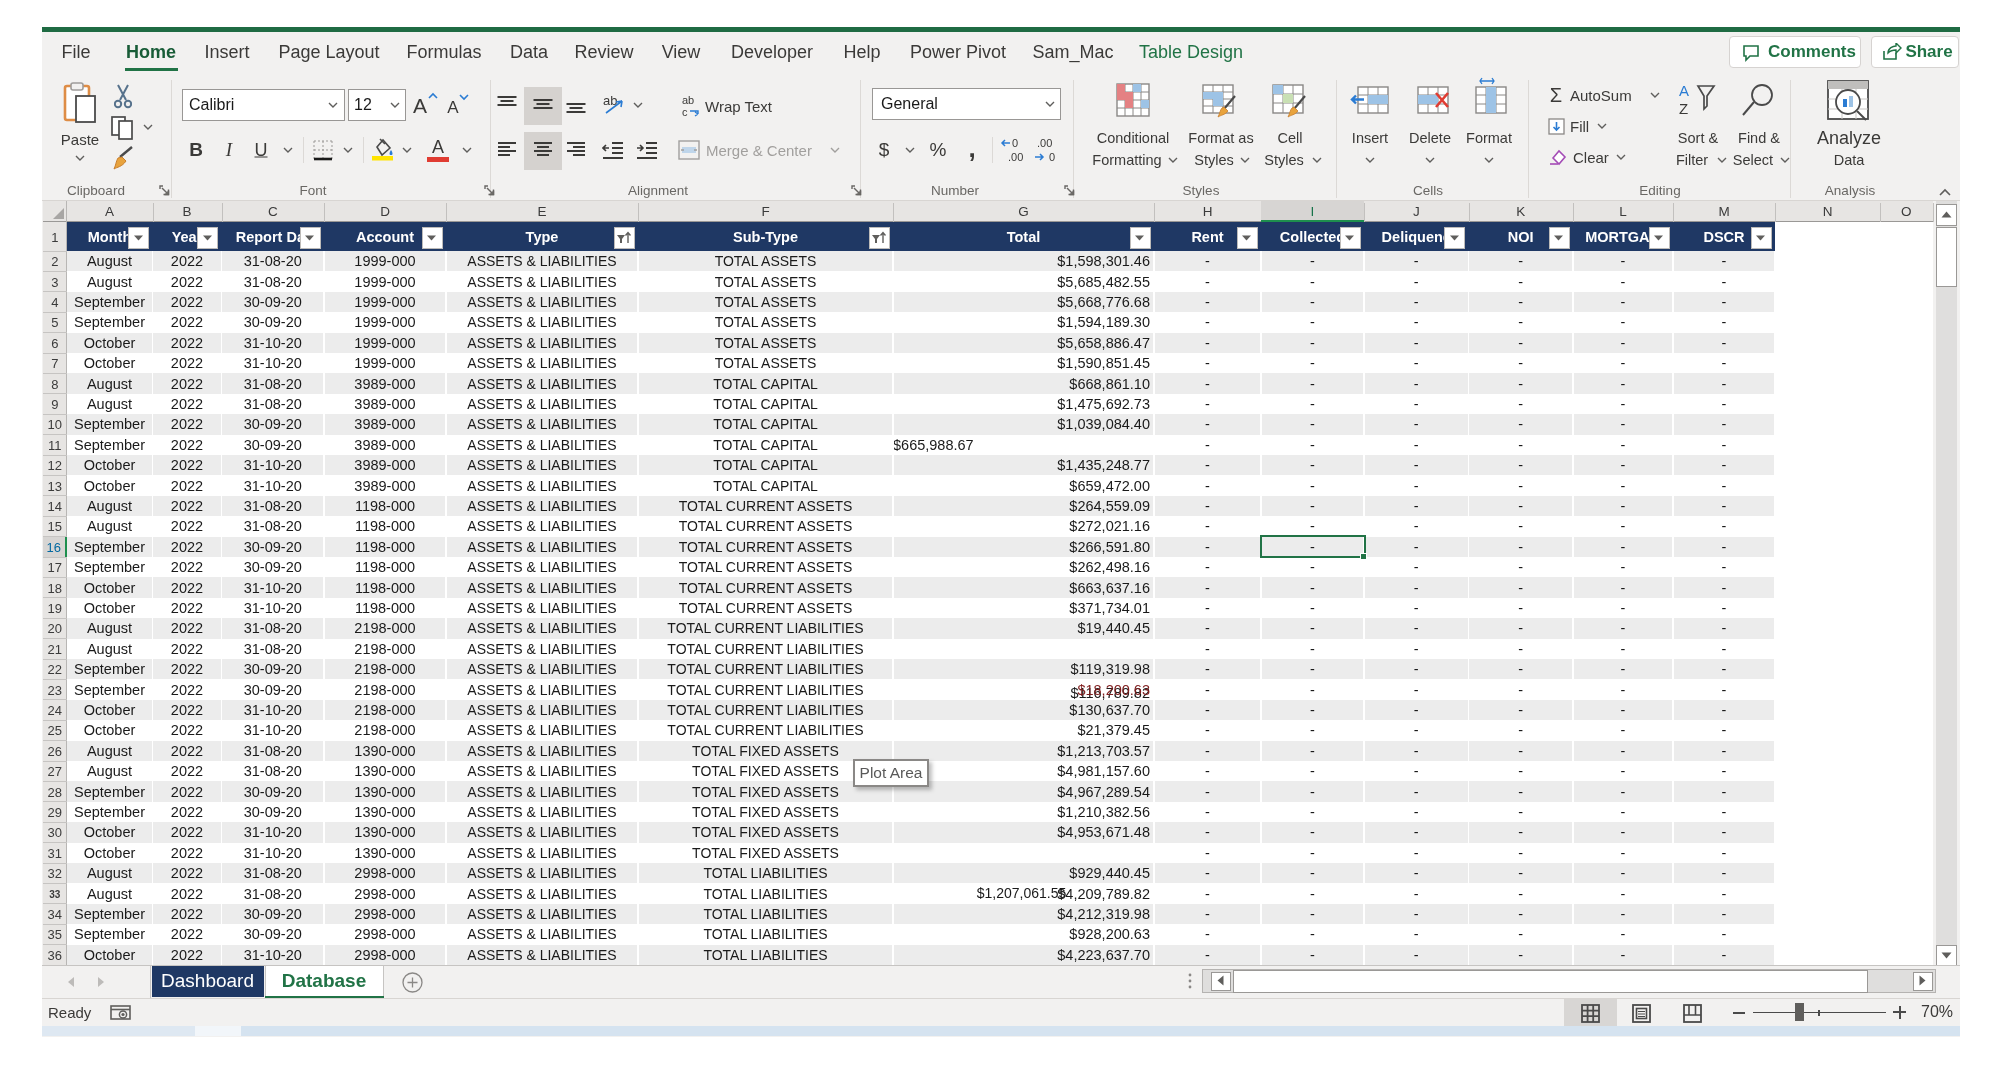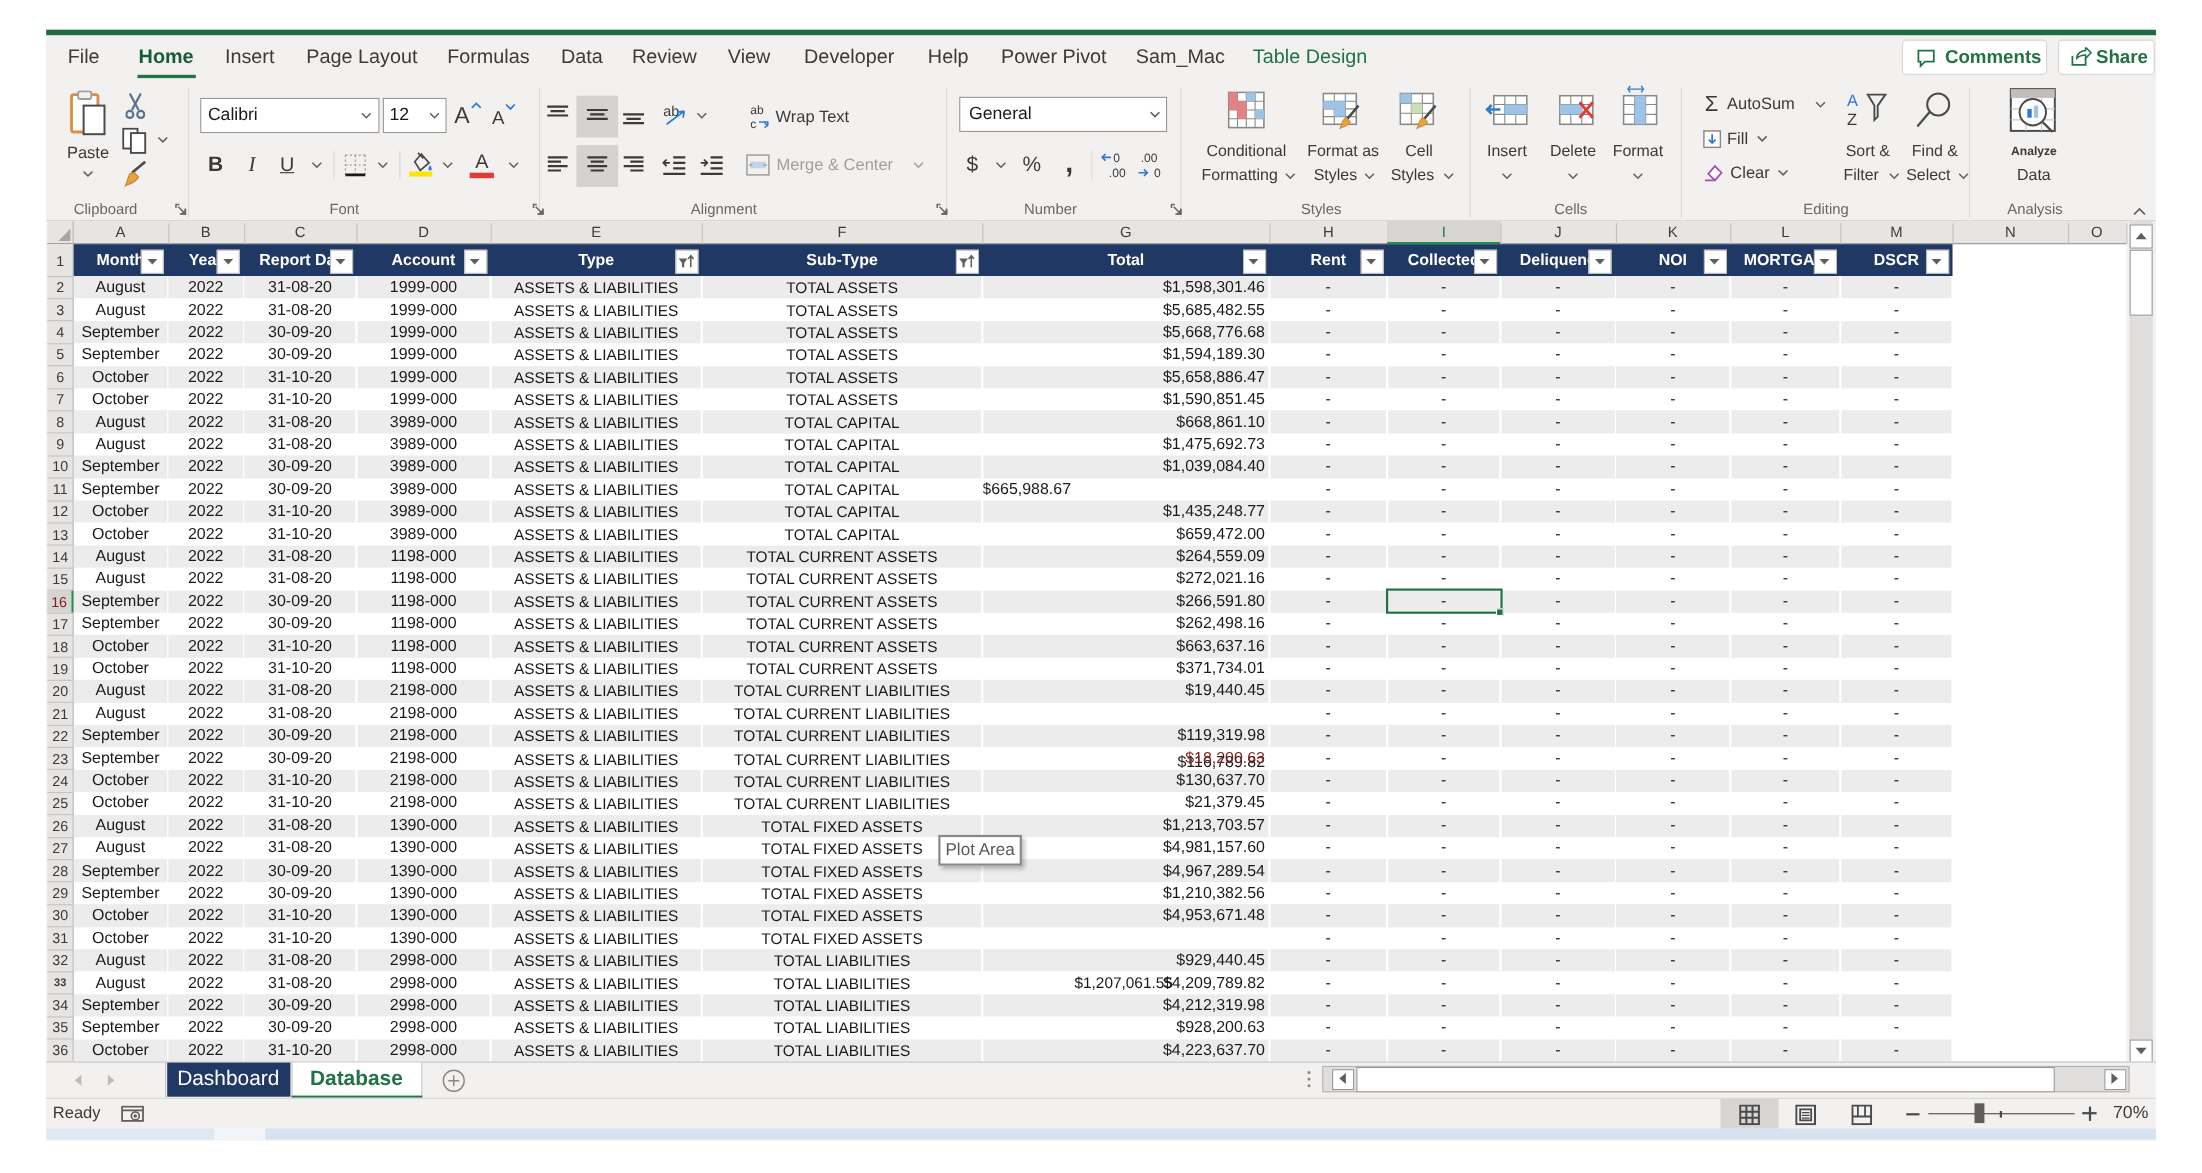--- a/index.html
+++ b/index.html
@@ -355,21 +355,21 @@
     </svg>
 <svg class="abs" style="left:1784px;top:52px" width="44" height="42" viewBox="0 0 44 42">
       <rect x="2" y="2" width="40" height="38" fill="#fff" stroke="#4a4a4a" stroke-width="1.8"></rect>
       <rect x="2" y="2" width="40" height="8" fill="#BFBEBC"></rect>
       <path d="M2 20 h40 M2 30 h40 M16 10 v30 M30 10 v30" stroke="#c9c7c5" stroke-width="1"></path>
       <circle cx="22" cy="23" r="12" fill="#fff" stroke="#4a4a4a" stroke-width="1.8"></circle>
       <rect x="17" y="20" width="4" height="8" fill="#2B7CD3"></rect>
       <rect x="23" y="17" width="4" height="11" fill="#9DC3E6"></rect>
       <path d="M31 32 L40 41" stroke="#4a4a4a" stroke-width="2"></path>
     </svg>
-<div class="lbl" style="left:1807px;top:111px;transform:translate(-50%,-50%);font-size:11px;color:#3b3a38;font-weight:bold;">Analyze</div>
+<div class="lbl" style="left:1807px;top:111px;transform:translate(-50%,-50%);font-size:18px;color:#3b3a38;font-weight:normal;">Analyze</div>
 <div class="lbl" style="left:1807px;top:133px;transform:translate(-50%,-50%);font-size:14.5px;color:#3b3a38;font-weight:normal;">Data</div>
 <div class="abs" style="left:1px;top:174px;width:1889.5px;height:764.0px;background:#fff;"></div>
 <div class="abs" style="left:1px;top:174px;width:1889.5px;height:21px;background:#E7E5E3;border-bottom:1px solid #9a9896;"></div>
 <svg class="abs" style="left:11px;top:181px" width="12" height="12" viewBox="0 0 12 12">
       <path d="M11 0 L11 11 L0 11 Z" fill="#A8A6A4"></path>
     </svg>
 <div class="abs" style="left:24.0px;top:174px;width:1px;height:21px;background:#b8b6b4;"></div>
 <div class="lbl" style="left:67.5px;top:184px;transform:translate(-50%,-50%);font-size:13.5px;color:#3b3b3b;font-weight:normal;">A</div>
 <div class="abs" style="left:110.5px;top:176px;width:1px;height:19px;background:#c2c0be;"></div>
 <div class="lbl" style="left:145.0px;top:184px;transform:translate(-50%,-50%);font-size:13.5px;color:#3b3b3b;font-weight:normal;">B</div>
@@ -427,21 +427,21 @@
 <div class="abs" style="left:1px;top:427.5px;width:23.5px;height:1px;background:#c6c4c2;"></div>
 <div class="lbl" style="left:12.75px;top:438.2px;transform:translate(-50%,-50%);font-size:13px;color:#3b3b3b;font-weight:normal;">12</div>
 <div class="abs" style="left:1px;top:447.9px;width:23.5px;height:1px;background:#c6c4c2;"></div>
 <div class="lbl" style="left:12.75px;top:458.59999999999997px;transform:translate(-50%,-50%);font-size:13px;color:#3b3b3b;font-weight:normal;">13</div>
 <div class="abs" style="left:1px;top:468.29999999999995px;width:23.5px;height:1px;background:#c6c4c2;"></div>
 <div class="lbl" style="left:12.75px;top:478.99999999999994px;transform:translate(-50%,-50%);font-size:13px;color:#3b3b3b;font-weight:normal;">14</div>
 <div class="abs" style="left:1px;top:488.69999999999993px;width:23.5px;height:1px;background:#c6c4c2;"></div>
 <div class="lbl" style="left:12.75px;top:499.4px;transform:translate(-50%,-50%);font-size:13px;color:#3b3b3b;font-weight:normal;">15</div>
 <div class="abs" style="left:1px;top:509.09999999999997px;width:23.5px;height:1px;background:#c6c4c2;"></div>
 <div class="abs" style="left:1px;top:509.59999999999997px;width:23.5px;height:20.4px;background:#D7D5D3;border-right:2.5px solid #1E8F4E;"></div>
-<div class="lbl" style="left:11.75px;top:519.8px;transform:translate(-50%,-50%);font-size:13px;color:#7f1d1d;font-weight:normal;">16</div>
+<div class="lbl" style="left:11.75px;top:519.8px;transform:translate(-50%,-50%);font-size:13px;color:#0369a1;font-weight:normal;">16</div>
 <div class="abs" style="left:1px;top:529.5px;width:23.5px;height:1px;background:#c6c4c2;"></div>
 <div class="lbl" style="left:12.75px;top:540.2px;transform:translate(-50%,-50%);font-size:13px;color:#3b3b3b;font-weight:normal;">17</div>
 <div class="abs" style="left:1px;top:549.9px;width:23.5px;height:1px;background:#c6c4c2;"></div>
 <div class="lbl" style="left:12.75px;top:560.6px;transform:translate(-50%,-50%);font-size:13px;color:#3b3b3b;font-weight:normal;">18</div>
 <div class="abs" style="left:1px;top:570.3px;width:23.5px;height:1px;background:#c6c4c2;"></div>
 <div class="lbl" style="left:12.75px;top:581.0px;transform:translate(-50%,-50%);font-size:13px;color:#3b3b3b;font-weight:normal;">19</div>
 <div class="abs" style="left:1px;top:590.6999999999999px;width:23.5px;height:1px;background:#c6c4c2;"></div>
 <div class="lbl" style="left:12.75px;top:601.4000000000001px;transform:translate(-50%,-50%);font-size:13px;color:#3b3b3b;font-weight:normal;">20</div>
 <div class="abs" style="left:1px;top:611.1px;width:23.5px;height:1px;background:#c6c4c2;"></div>
 <div class="lbl" style="left:12.75px;top:621.8px;transform:translate(-50%,-50%);font-size:13px;color:#3b3b3b;font-weight:normal;">21</div>

